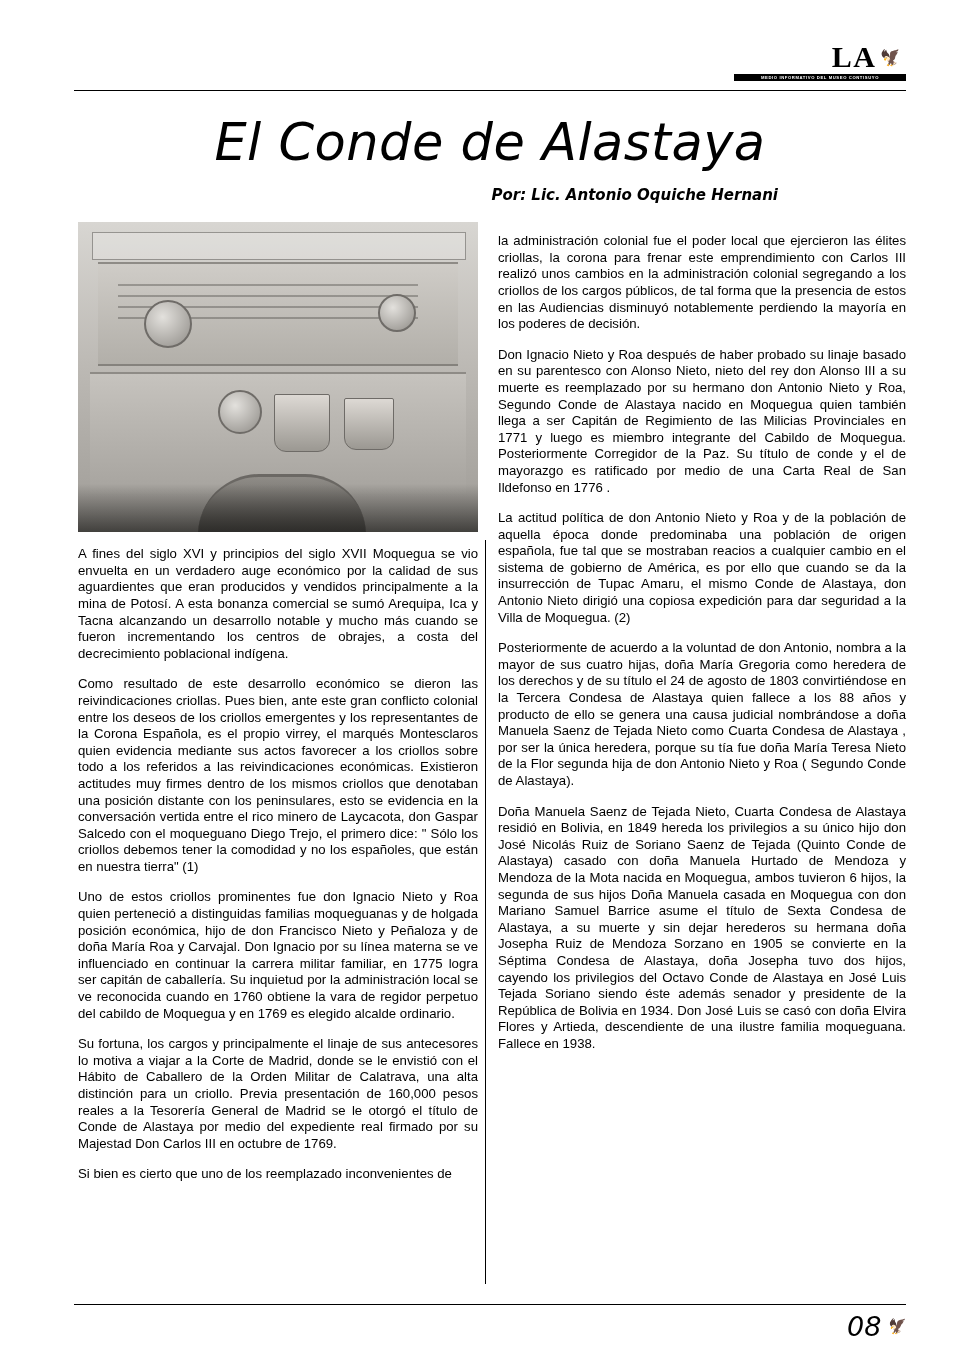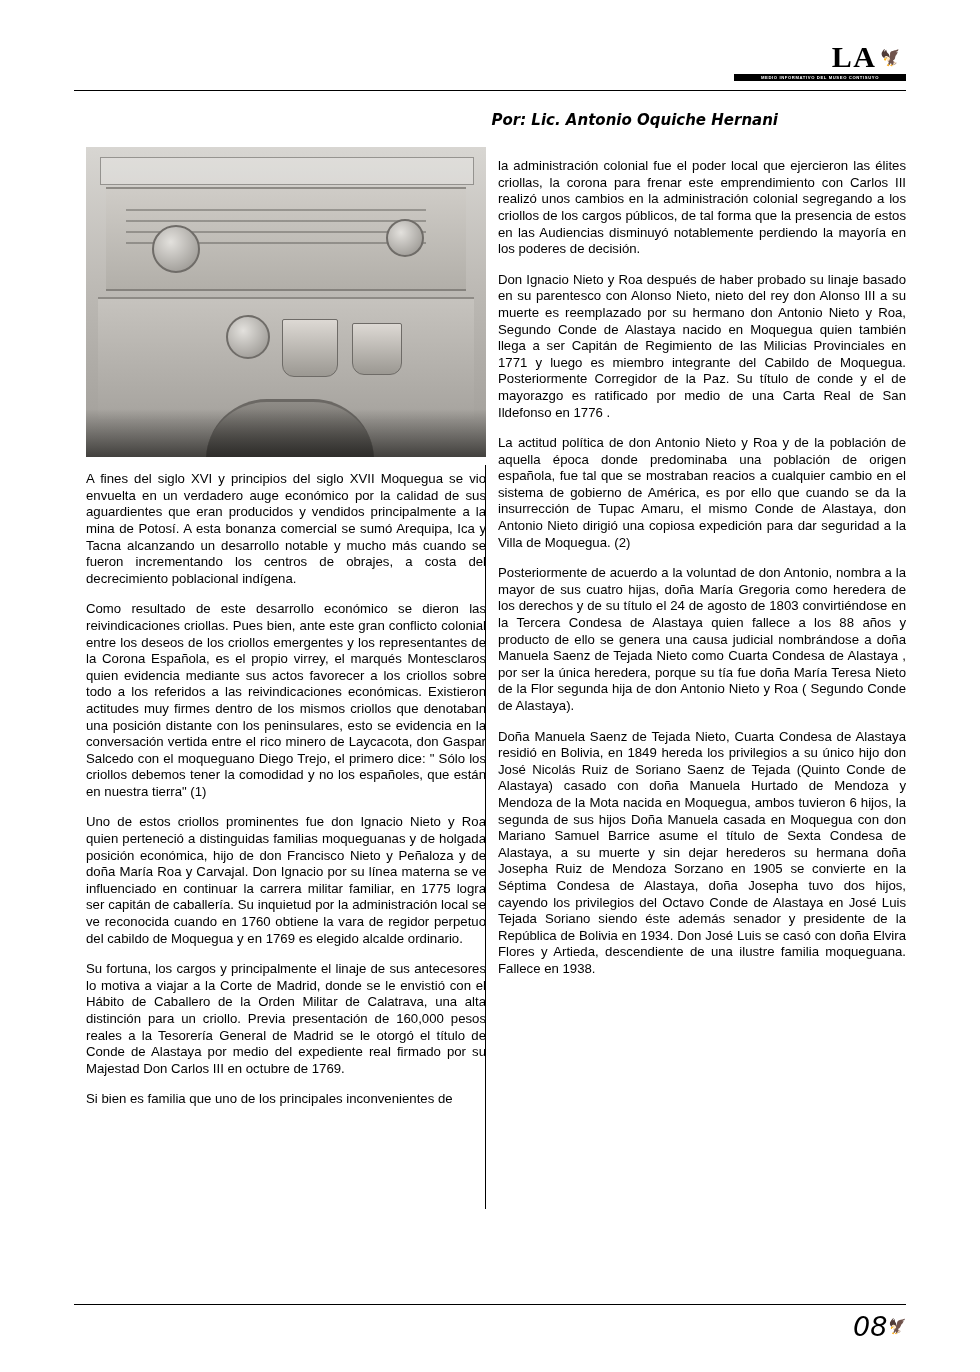--- a/index.html
+++ b/index.html
@@ -77,32 +77,32 @@
     letter-spacing: 0.5px;
     margin-top: 22px;
     white-space: nowrap;
   }
   .byline {
     font-family: "DejaVu Sans", sans-serif;
     font-style: italic;
     font-weight: bold;
     font-size: 15px;
     text-align: right;
-    margin-top: 20px;
+    margin-top: 14px;
     padding-right: 128px;
   }
 
   
   .content {
     margin-top: 18px;
     position: relative;
   }
   .col-left {
     position: absolute;
-    left: 12px;
+    left: 4px;
     top: 0;
     width: 400px;
   }
   .col-right {
     position: absolute;
     left: 424px;
     top: 11px;
     width: 408px;
   }
   .divider {
@@ -201,20 +201,21 @@
   }
   .page-num {
     text-align: right;
     font-family: "DejaVu Sans", sans-serif;
     font-style: italic;
     font-size: 27px;
     margin-top: 6px;
     display: flex;
     justify-content: flex-end;
     align-items: center;
+    gap: 6px;
   }
   .page-num .bird {
     font-size: 15px;
     transform: rotate(-12deg);
   }
 </style>
 </head>
 <body>
 
 <div class="page">
@@ -223,20 +224,21 @@
     <div class="logo-wrap">
       <div class="logo-main">
         <span>LA</span>
         <span class="logo-bird">🦅</span>
       </div>
       <div class="logo-sub">MEDIO INFORMATIVO DEL MUSEO CONTISUYO</div>
     </div>
   </div>
   <div class="rule-top"></div>
 
+  <div class="title">El Conde de Alastaya</div>
   <div class="byline">Por: Lic. Antonio Oquiche Hernani</div>
 
   <div class="content">
 
     <div class="divider"></div>
 
     <div class="col-left">
 
       <div class="photo">
         <div class="lintel"></div>
@@ -252,21 +254,21 @@
         <div class="shadow-bottom"></div>
 
       </div>
 
       <p class="body">A fines del siglo XVI y principios del siglo XVII Moquegua se vio envuelta en un verdadero auge económico por la calidad de sus aguardientes que eran producidos y vendidos principalmente a la mina de Potosí. A esta bonanza comercial se sumó Arequipa, Ica y Tacna  alcanzando un desarrollo notable y mucho más cuando se fueron incrementando los centros de obrajes, a costa del decrecimiento poblacional indígena.</p>
       <p class="body">Como resultado de este desarrollo económico se dieron las reivindicaciones criollas. Pues bien, ante este gran conflicto colonial entre los deseos de los criollos emergentes y los representantes de la Corona Española, es el propio virrey, el marqués Montesclaros quien evidencia mediante sus actos favorecer a los criollos sobre todo a los referidos a las reivindicaciones económicas. Existieron actitudes muy firmes dentro de los mismos criollos que denotaban una posición distante con los peninsulares, esto se evidencia en la conversación vertida  entre el rico minero de Laycacota, don Gaspar Salcedo con el moqueguano Diego Trejo, el primero dice: " Sólo los criollos debemos tener la comodidad y no los españoles, que están en nuestra tierra" (1)</p>
       <p class="body">Uno de estos criollos prominentes fue don Ignacio Nieto y Roa quien perteneció a distinguidas familias moqueguanas y de holgada posición económica, hijo de don Francisco Nieto y Peñaloza y de doña María Roa y Carvajal. Don Ignacio por su línea materna  se ve influenciado en continuar la carrera militar familiar, en 1775 logra ser capitán de caballería. Su inquietud por la administración local se ve reconocida cuando en 1760 obtiene la vara de regidor perpetuo del cabildo de Moquegua y en 1769 es elegido alcalde ordinario.</p>
 
       <p class="body"><span>Su fortuna, los cargos y principalmente el linaje de sus antecesores lo motiva a viajar a la Corte de Madrid, donde se le envistió con el Hábito de Caballero de la Orden Militar de Calatrava, una alta distinción  para un criollo. Previa presentación de 160,000 pesos reales a la Tesorería General de Madrid  se le otorgó el </span><span class="b">título de Conde de Alastaya</span><span> por medio del expediente real firmado por su Majestad Don Carlos III en octubre de 1769.</span></p>
 
-      <p class="body">Si bien es familia que uno de los principales inconvenientes de</p>
+      <p class="body">Si bien es cierto que uno de los reemplazado inconvenientes de</p>
     </div>
 
     <div class="col-right">
 
       <p class="body">la administración colonial fue el poder local que ejercieron las élites criollas, la corona para frenar este emprendimiento con Carlos III realizó unos cambios en la administración colonial segregando a los criollos de los cargos públicos, de tal forma que la presencia de estos en las Audiencias disminuyó notablemente perdiendo la mayoría en los poderes de decisión.</p>
 
       <p class="body"><span>Don Ignacio Nieto y Roa después de haber probado  su linaje basado en su parentesco con Alonso Nieto, nieto del rey don Alonso III a su muerte es reemplazado por su hermano don Antonio Nieto y Roa, </span><span class="b">Segundo Conde de Alastaya</span><span> nacido en Moquegua quien también llega a ser Capitán de Regimiento de las Milicias Provinciales en 1771 y luego es miembro integrante del Cabildo de Moquegua. Posteriormente Corregidor de la Paz. Su título de conde y el de mayorazgo es ratificado por  medio de una Carta Real de San Ildefonso en 1776 .</span></p>
 
       <p class="body">La actitud política de don Antonio Nieto y Roa y de la población de aquella época donde predominaba una población de origen española, fue tal que se mostraban reacios a cualquier cambio en el sistema de gobierno de América, es por ello que cuando se da la insurrección de Tupac Amaru, el mismo Conde de Alastaya, don Antonio Nieto dirigió una copiosa expedición para dar seguridad a la Villa de Moquegua. (2)</p>
 

